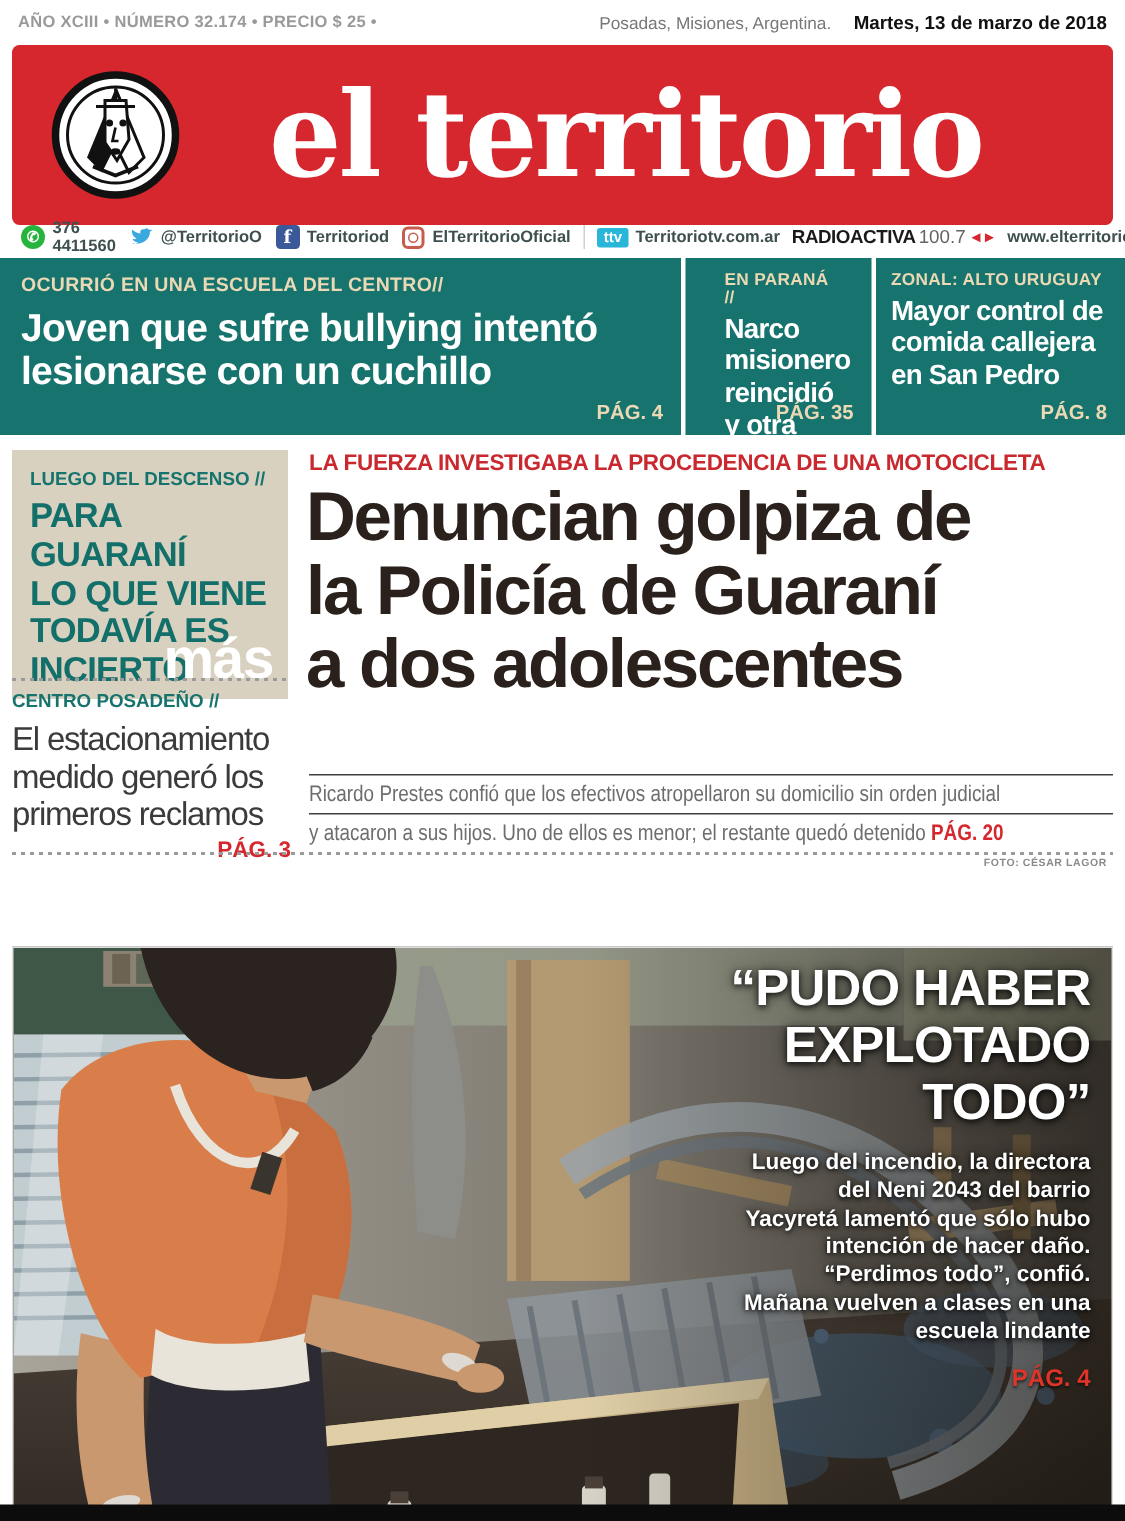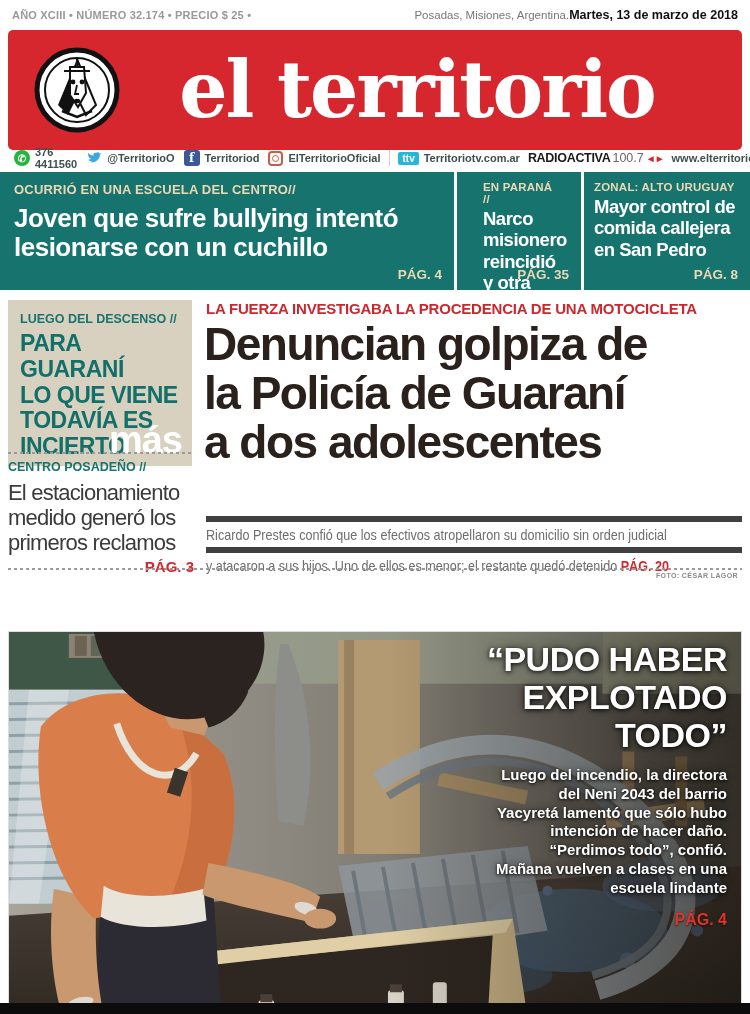--- a/index.html
+++ b/index.html
@@ -3,21 +3,21 @@
 <meta charset="utf-8">
 <style>
   html,body{margin:0;padding:0;background:#e9e9e9;}
   .page{position:relative;width:750px;height:1014px;background:#fff;margin:0 auto;
         font-family:"Liberation Sans",sans-serif;overflow:hidden;}
 
   
   .topbar{position:absolute;top:0;left:0;right:0;height:30px;display:flex;
           align-items:center;padding:0 12px;box-sizing:border-box;}
   .topbar .issue{font-size:11px;color:#999;letter-spacing:.2px;font-weight:bold;}
-  .topbar .right{margin-left:auto;display:flex;gap:0;align-items:baseline;}
+  .topbar .right{margin-left:auto;display:flex;gap:15px;align-items:baseline;}
   .topbar .loc{font-size:11.5px;color:#777;}
   .topbar .date{font-size:12.5px;color:#111;font-weight:bold;}
 
   
   .masthead{position:absolute;top:30px;left:8px;right:8px;height:120px;background:#d6272e;
             border-radius:5px;display:flex;align-items:center;}
   .mast-logo{width:86px;height:86px;margin-left:26px;flex:0 0 auto;}
   .mast-title{flex:1;text-align:center;color:#fff;font-family:"DejaVu Serif",serif;
               font-weight:bold;font-size:76px;letter-spacing:-2px;line-height:1;
               margin-right:28px;transform:scaleY(1.04);}
@@ -70,21 +70,21 @@
   .sec-hl{color:#3b3b3b;font-size:22px;line-height:1.14;letter-spacing:-.8px;white-space:pre-line;
           margin-top:6px;font-weight:500;}
   .sec-page{color:#d6272e;font-weight:bold;font-size:15px;text-align:right;margin-top:3px;}
 
   
   .main-kicker{position:absolute;top:300px;left:206px;font-size:15px;font-weight:bold;
                color:#c9282e;letter-spacing:-.2px;}
   .main-hl{position:absolute;top:320px;left:204px;width:538px;color:#2b211c;font-weight:bold;
            font-size:46px;line-height:1.06;letter-spacing:-1.5px;white-space:pre-line;}
   .deck{position:absolute;top:516px;left:206px;width:536px;}
-  .deck-line{border-top:6px solid #404040;padding:4px 0 3px;overflow:hidden;}
+  .deck-line{border-top:1px solid #404040;padding:4px 0 3px;overflow:hidden;}
   .deck-line .scale{display:inline-block;white-space:nowrap;transform:scaleX(.84);
                     transform-origin:0 50%;font-size:15px;color:#6d6d6d;}
   .deck-page{color:#d6272e;font-weight:bold;}
 
   
   .fullrule{position:absolute;top:568px;left:8px;right:8px;}
   .credit{position:absolute;top:572px;right:12px;font-size:7px;color:#8a8a8a;font-weight:bold;
           letter-spacing:.4px;}
 
   

